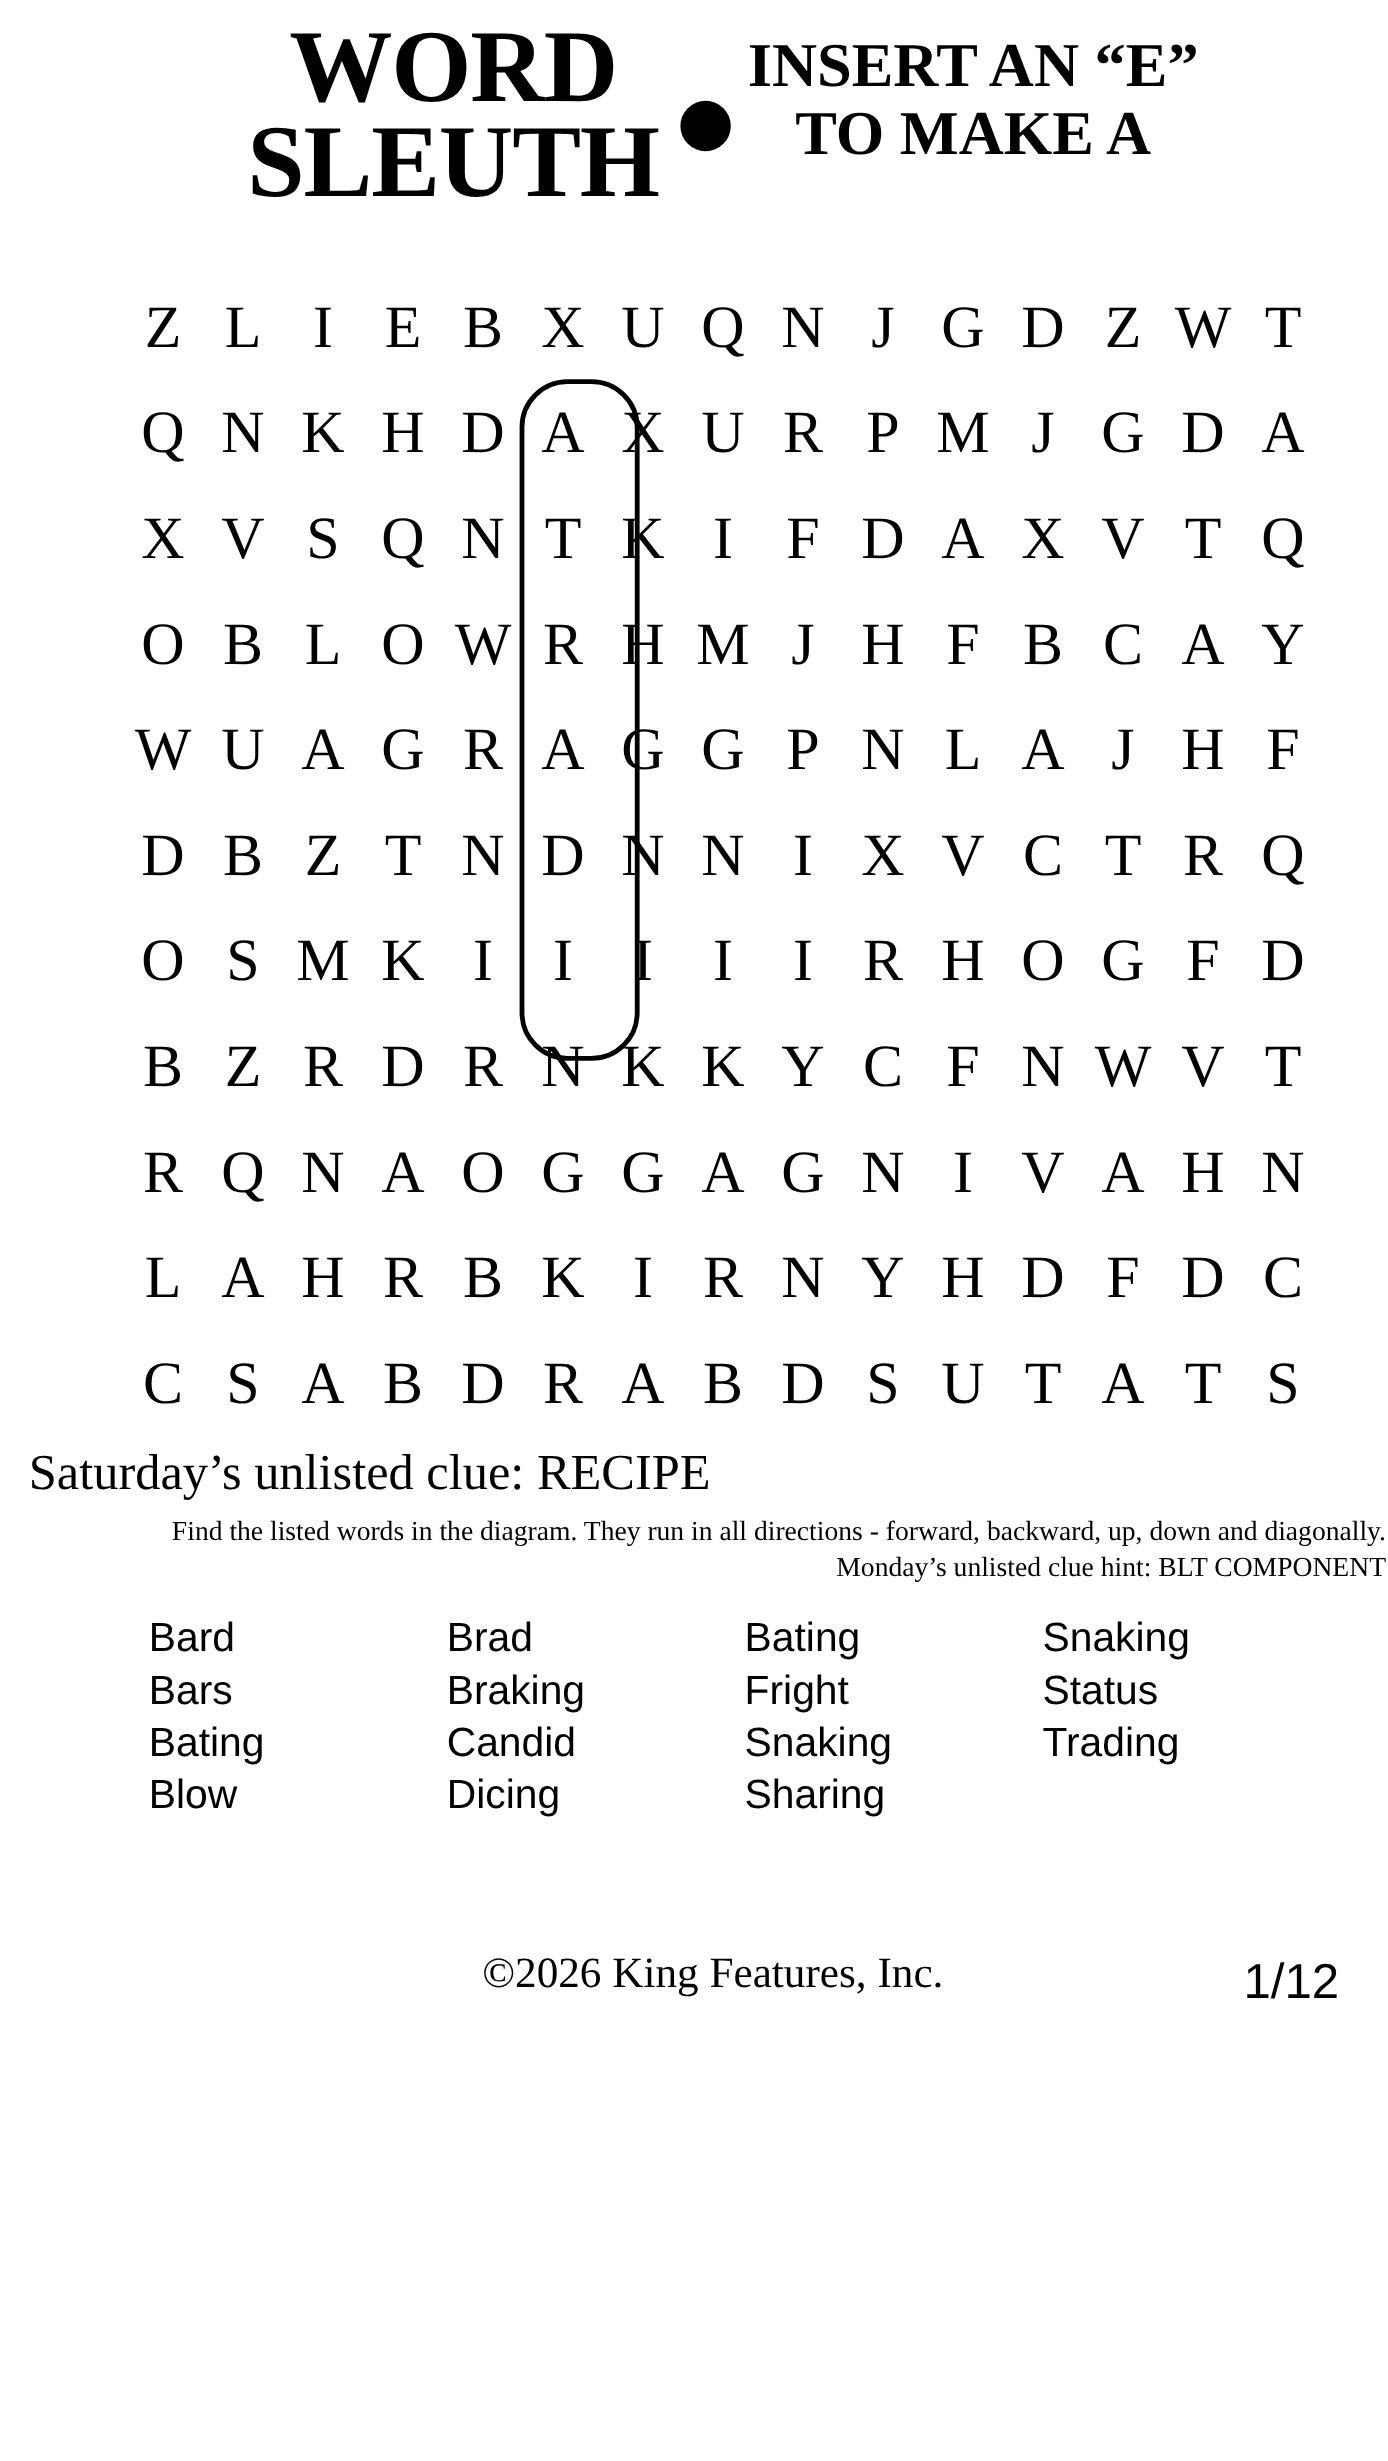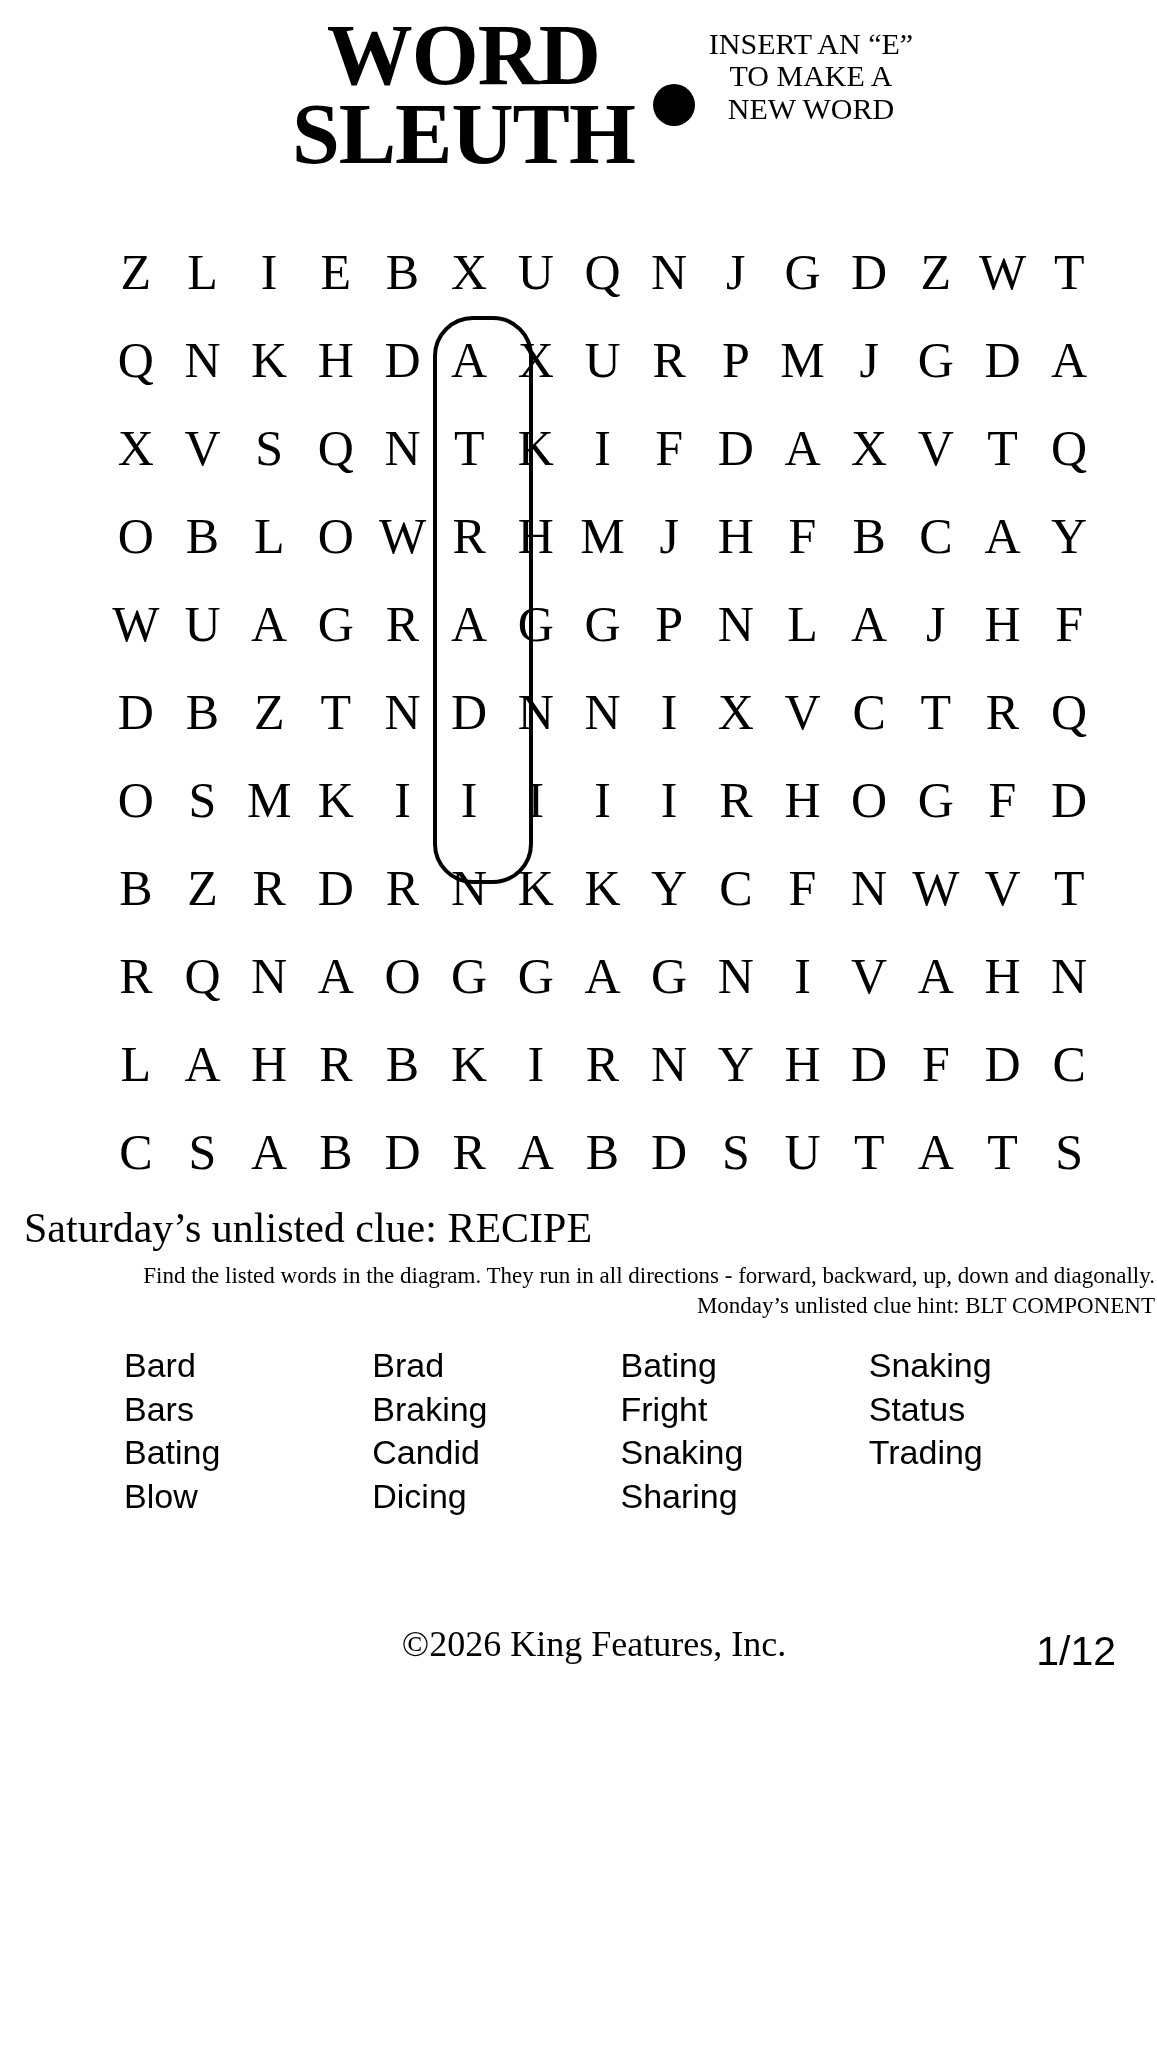--- a/index.html
+++ b/index.html
@@ -62,22 +62,22 @@
     display: block;
   }
   .subtitle-block {
     flex: 0 0 auto;
     text-align: center;
     line-height: 1.08;
     padding-top: 14px;
   }
   .subtitle-line {
     font-family: "Liberation Serif", serif;
-    font-weight: normal;
-    font-size: 30px;
+    font-weight: bold;
+    font-size: 52px;
     letter-spacing: 0px;
     white-space: nowrap;
   }
 
   
   .grid-wrap {
     position: relative;
     margin: 8px auto 0 auto;
     width: 1000px;
   }
@@ -165,21 +165,20 @@
     <div class="title-block">
       <div class="title-line l1">WORD</div>
       <div class="title-line l2">SLEUTH</div>
     </div>
     <div class="bullet-wrap">
       <span class="bullet"></span>
     </div>
     <div class="subtitle-block">
       <div class="subtitle-line">INSERT AN “E”</div>
       <div class="subtitle-line">TO MAKE A</div>
-      <div class="subtitle-line">NEW WORD</div>
     </div>
   </div>
 
   <div class="grid-wrap">
     <div class="loop" style="left:330px; top:88px; width:92px; height:560px;"></div>
     <div class="grid" id="letter-grid">
         <div class="cell">Z</div>
         <div class="cell">L</div>
         <div class="cell">I</div>
         <div class="cell">E</div>

